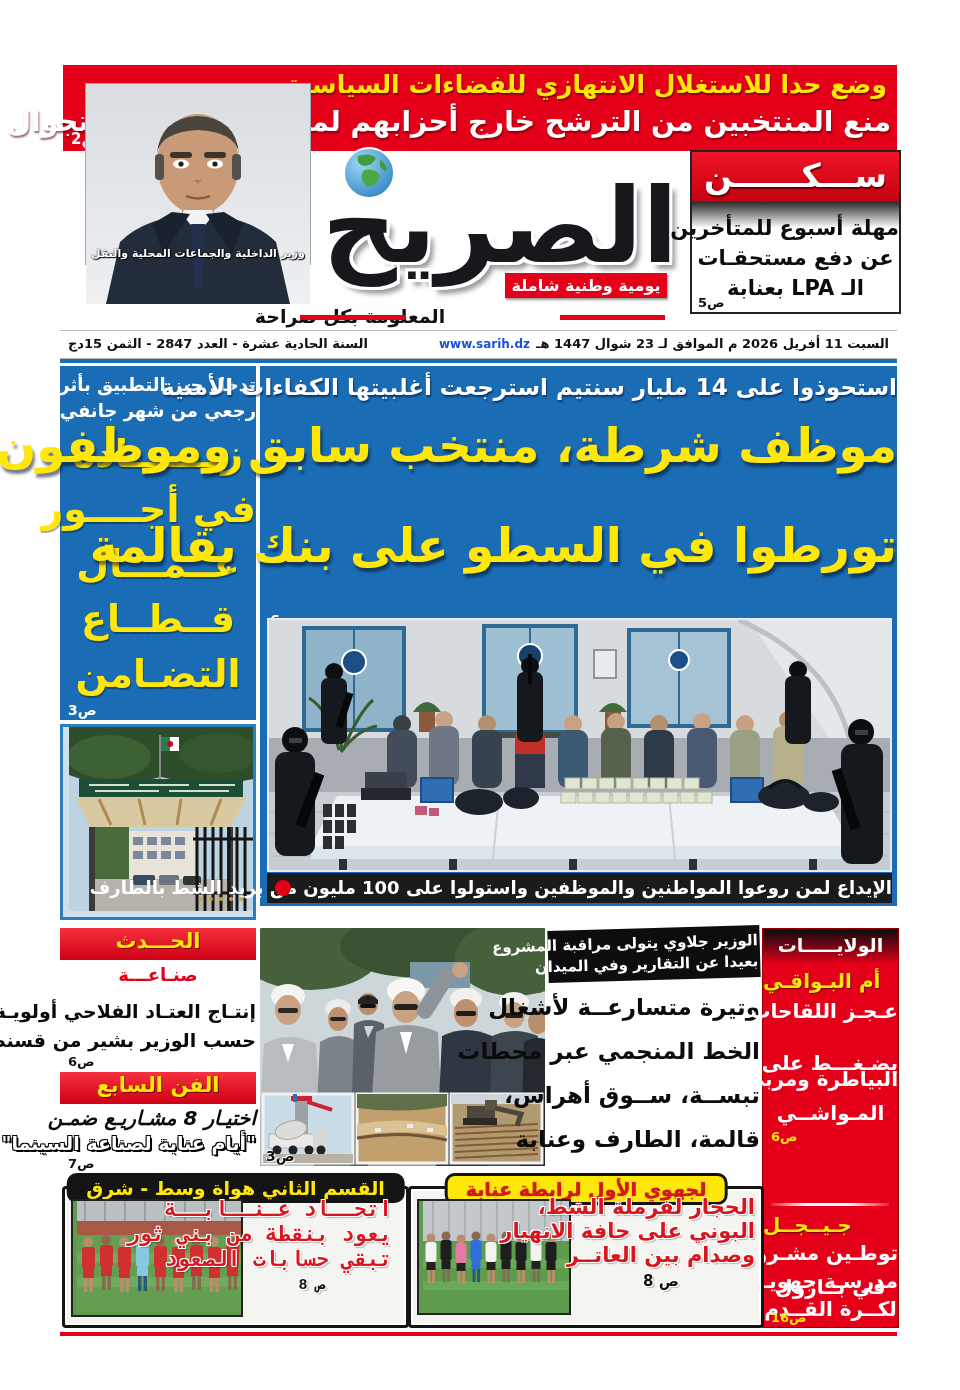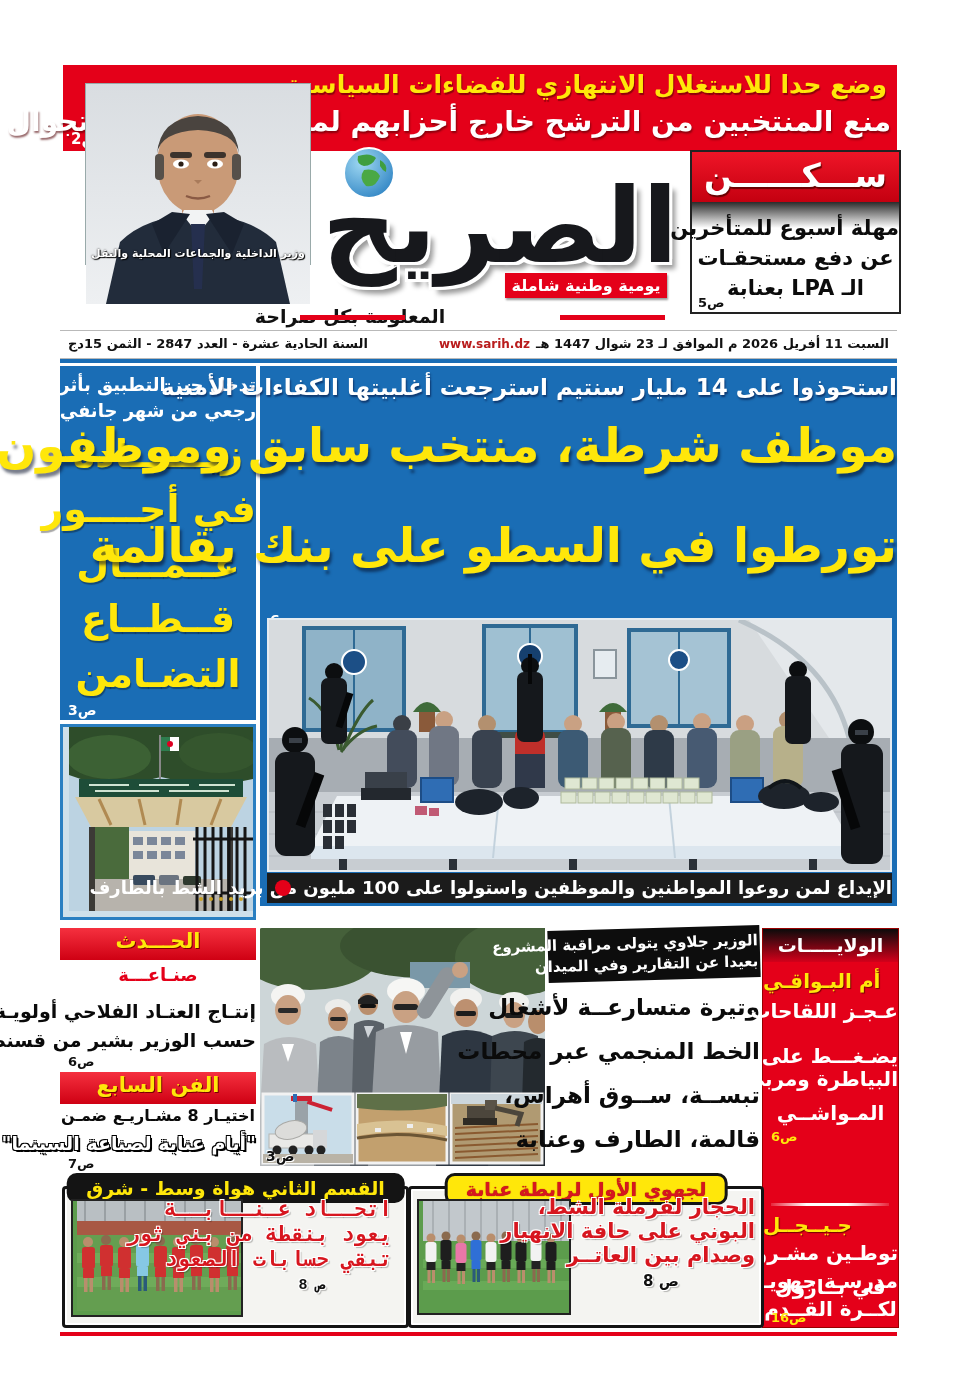--- a/index.html
+++ b/index.html
@@ -40,21 +40,21 @@
      color:#fff;font-weight:bold;font-size:33px;line-height:48px;text-align:center;
      text-shadow:1px 2px 1px #600;}
   #housing-grad{left:0;top:50px;right:0;height:26px;background:linear-gradient(#2b2b2b,#ffffff);}
   .housing-line{left:0;right:0;font-weight:bold;font-size:21px;color:#0c0c0c;text-align:center;}
   #housing-page-ref{left:6px;bottom:2px;font-weight:bold;font-size:13px;color:#111;}
 
   
   #date-bar{left:60px;top:330px;width:837px;height:27px;border-top:1px solid #b9b9b9;border-bottom:1px solid #b9b9b9;}
   #date-text{right:8px;top:5px;font-weight:bold;font-size:13px;color:#111;}
   #edition-text{left:8px;top:5px;font-weight:bold;font-size:13px;color:#111;}
-  #website-text{left:12px;right:0;top:6px;text-align:center;font-weight:bold;font-size:12px;color:#b91c1c;direction:ltr;}
+  #website-text{left:12px;right:0;top:6px;text-align:center;font-weight:bold;font-size:12px;color:#1d4ed8;direction:ltr;}
   #content-top-rule{left:60px;top:359px;width:837px;height:4px;background:#1a6db5;}
 
   
   #solidarity-box{left:60px;top:366px;width:196px;height:354px;background:#1a6db5;}
   .sol-kicker{left:0;right:0;color:#fff;font-weight:bold;font-size:18px;text-align:center;}
   .sol-word{left:0;right:0;color:#ffe70a;font-weight:bold;font-size:38px;text-align:center;
      text-shadow:1px 2px 1px rgba(0,0,0,.35);}
   #solidarity-page-ref{left:8px;bottom:2px;color:#fff;font-weight:bold;font-size:14px;}
 
   
@@ -462,21 +462,21 @@
     </div>
   </div>
 
   <div id="event-column" class="abs">
     <div class="abs red-bar nw" style="top:0;">الحـــدث</div>
     <div id="industry-title" class="abs nw">صنـاعـــة</div>
     <div class="abs event-line nw" style="top:72px;">إنتـاج العتـاد الفلاحي أولويـة</div>
     <div class="abs event-line nw" style="top:101px;">حسب الوزير بشير من قسنطينة</div>
     <div class="abs event-ref" style="top:126px;">ص6</div>
     <div class="abs red-bar nw" style="top:144px;">الفن السابع</div>
-    <div class="abs event-line nw" style="top:178px;font-size:16px;">اختيـار 8 مشـاريـع ضمـن</div>
+    <div class="abs event-line nw" style="top:178px;font-size:20px;font-style:italic;">اختيـار 8 مشـاريـع ضمـن</div>
     <div id="cinema-quote" class="abs nw">"أيام عنابة لصناعة السينما"</div>
     <div class="abs event-ref" style="top:228px;">ص7</div>
   </div>
 
   <div id="mining-photo" class="abs">
     <svg width="285" height="238" viewBox="0 0 285 238">
       <rect width="285" height="238" fill="#cdd6d8"></rect>
       <ellipse cx="50" cy="26" rx="70" ry="36" fill="#45603a"></ellipse>
       <ellipse cx="160" cy="18" rx="80" ry="32" fill="#3a5231"></ellipse>
       <ellipse cx="255" cy="30" rx="60" ry="38" fill="#45603a"></ellipse>
@@ -590,21 +590,21 @@
     <div class="abs mining-line nw" style="top:66px;">وتيرة متسارعــة لأشغال</div>
     <div class="abs mining-line nw" style="top:110px;">الخط المنجمي عبر محطات</div>
     <div class="abs mining-line nw" style="top:154px;">تبســة، ســوق أهراس،</div>
     <div class="abs mining-line nw" style="top:198px;">قالمة، الطارف وعنابة</div>
   </div>
 
   <div id="wilayat-column" class="abs">
     <div id="wilayat-header" class="abs nw">الولايـــــات</div>
     <div class="abs wil-city nw" style="top:40px;">أم البـواقـي</div>
     <div class="abs wil-line nw" style="top:70px;padding-left:7px;">عـجـز اللقاحات</div>
-    <div class="abs wil-line nw" style="top:115px;padding-left:28px;">يضـغـــط على</div>
+    <div class="abs wil-line nw" style="top:122px;padding-left:28px;">يضـغـــط على</div>
     <div class="abs wil-line nw" style="top:138px;">البياطرة ومربي</div>
     <div class="abs wil-line nw" style="top:172px;">المـواشــي</div>
     <div class="abs wil-ref" style="top:200px;">ص6</div>
     <div id="wilayat-divider" class="abs"></div>
     <div class="abs wil-city nw" style="top:284px;">جـيــجــل</div>
     <div class="abs wil-line nw" style="top:312px;">توطـين مشـروع</div>
     <div class="abs wil-line nw" style="top:340px;">مدرسـة جهويـة</div>
     <div class="abs wil-line nw" style="top:368px;">لكــرة القــدم</div>
 
     <div class="abs wil-line nw" style="bottom:28px;">في بــازول</div>

